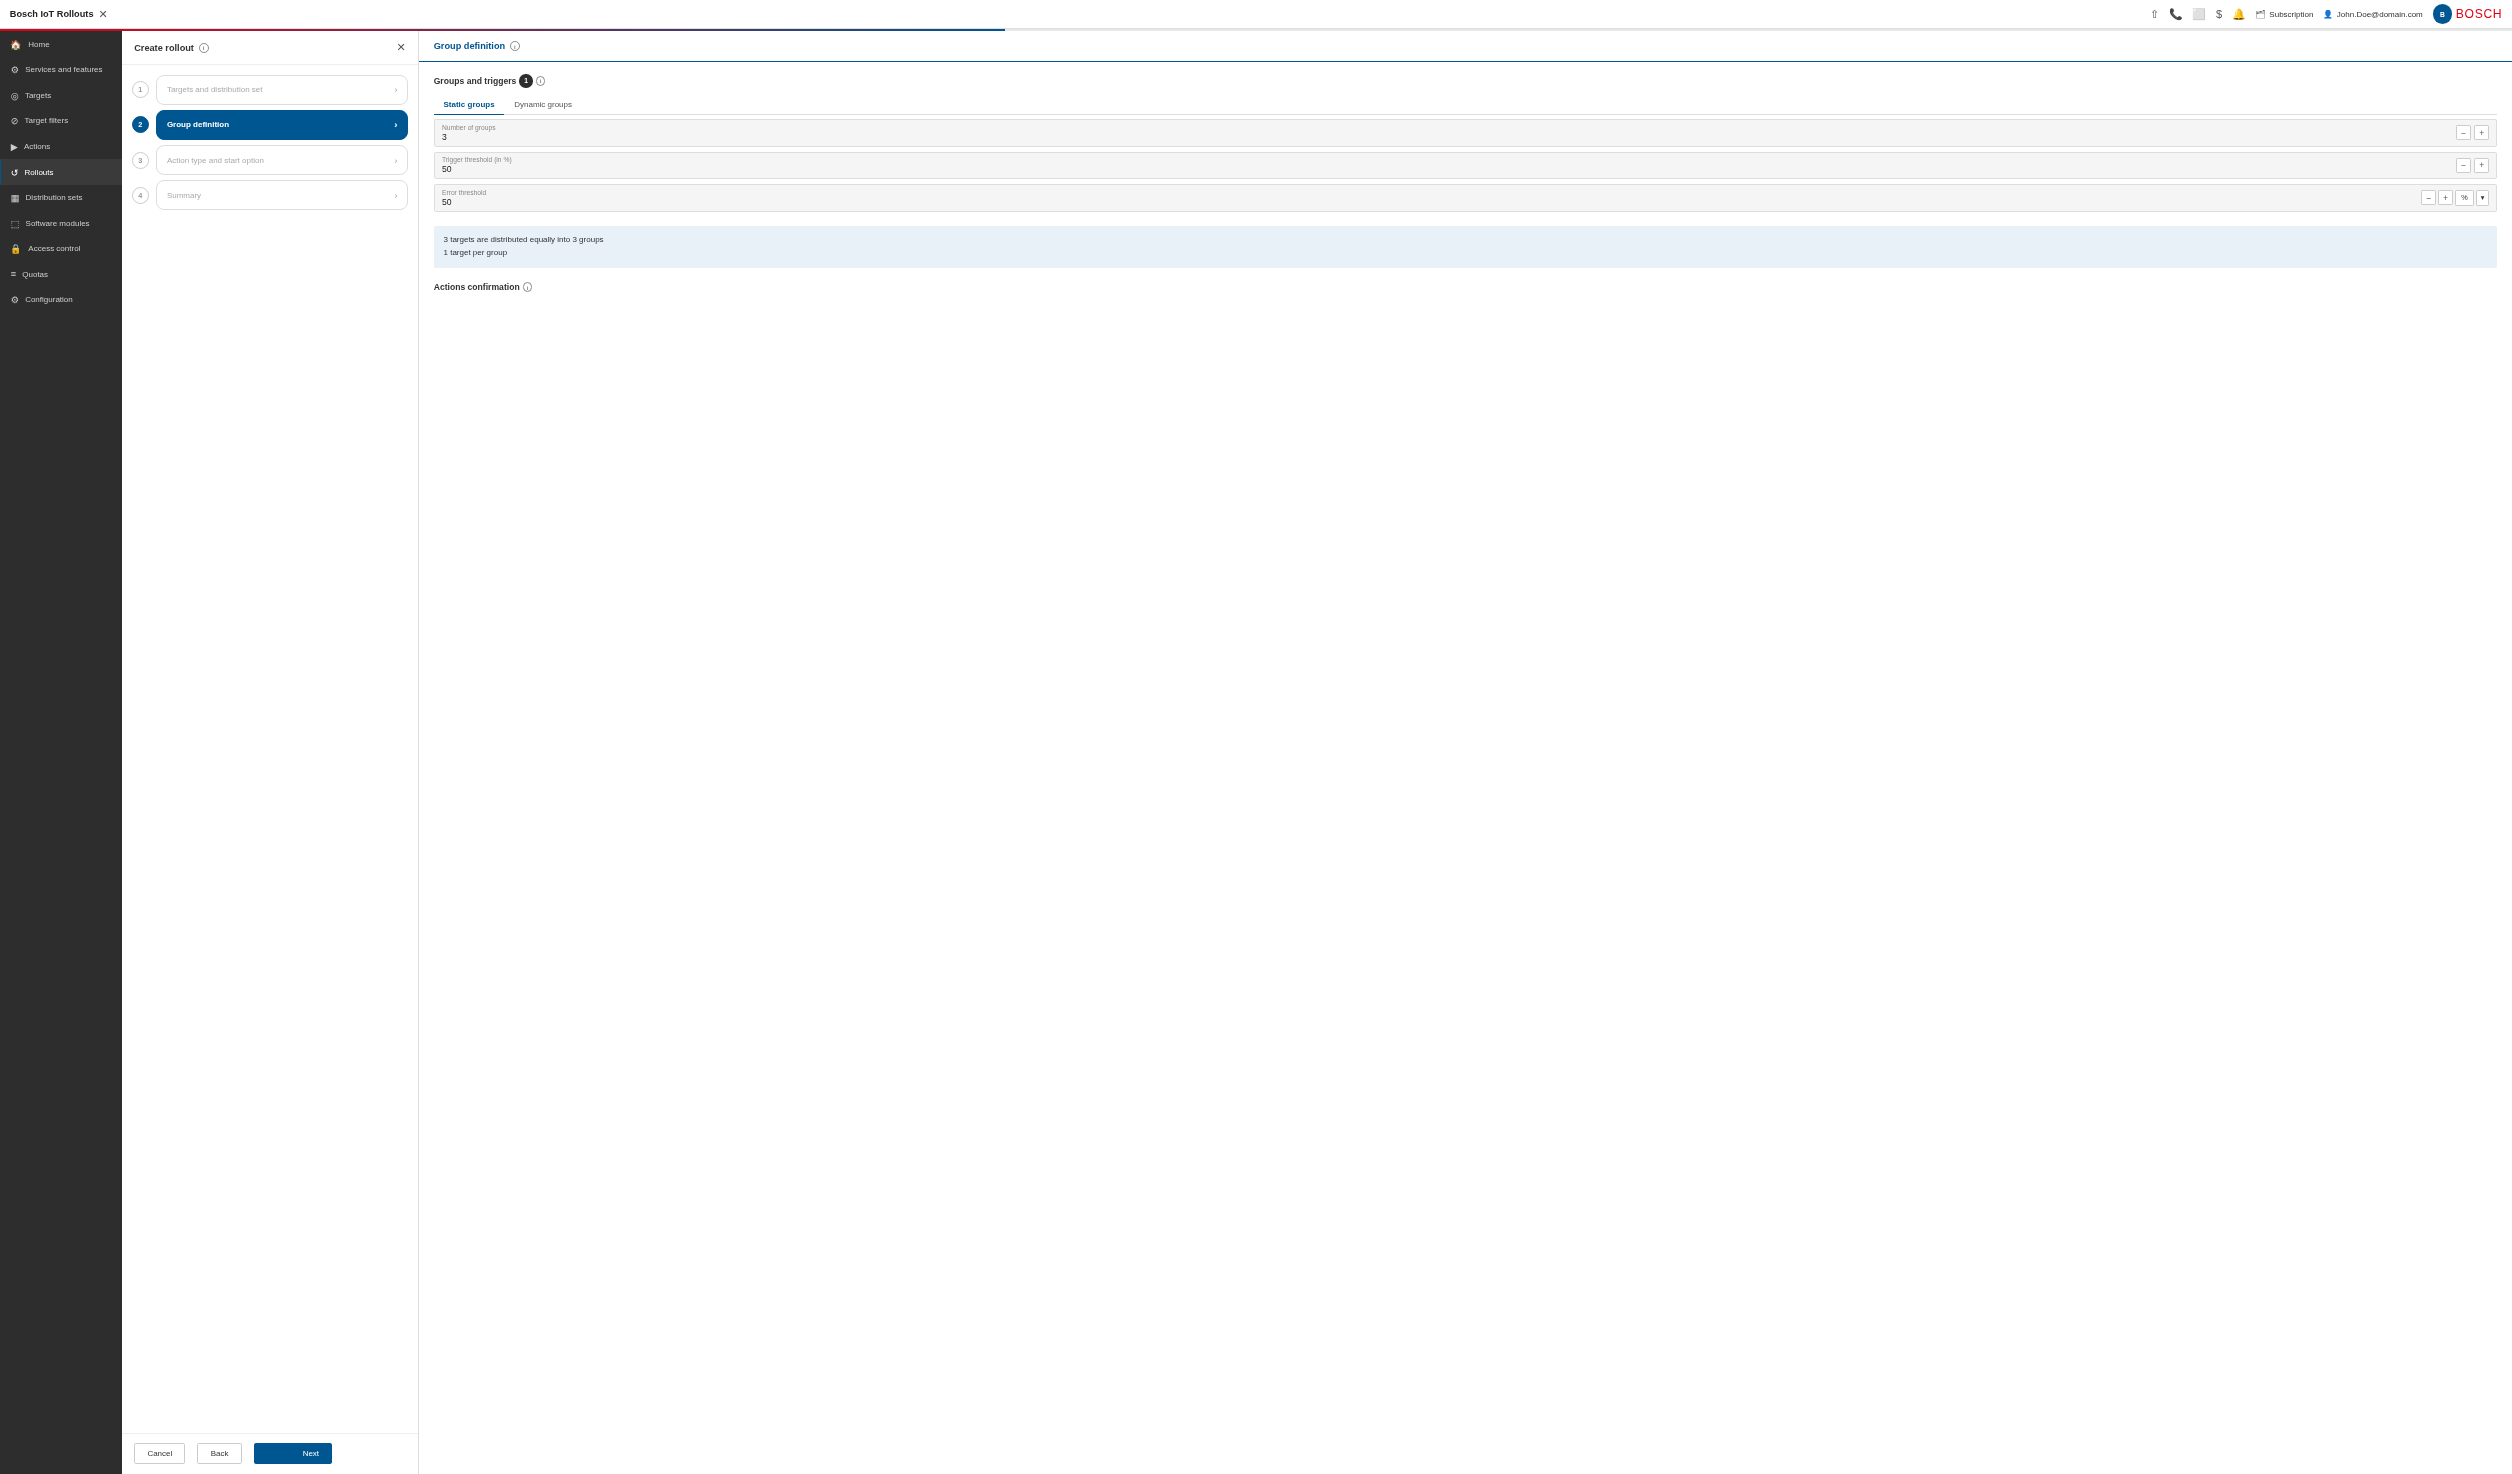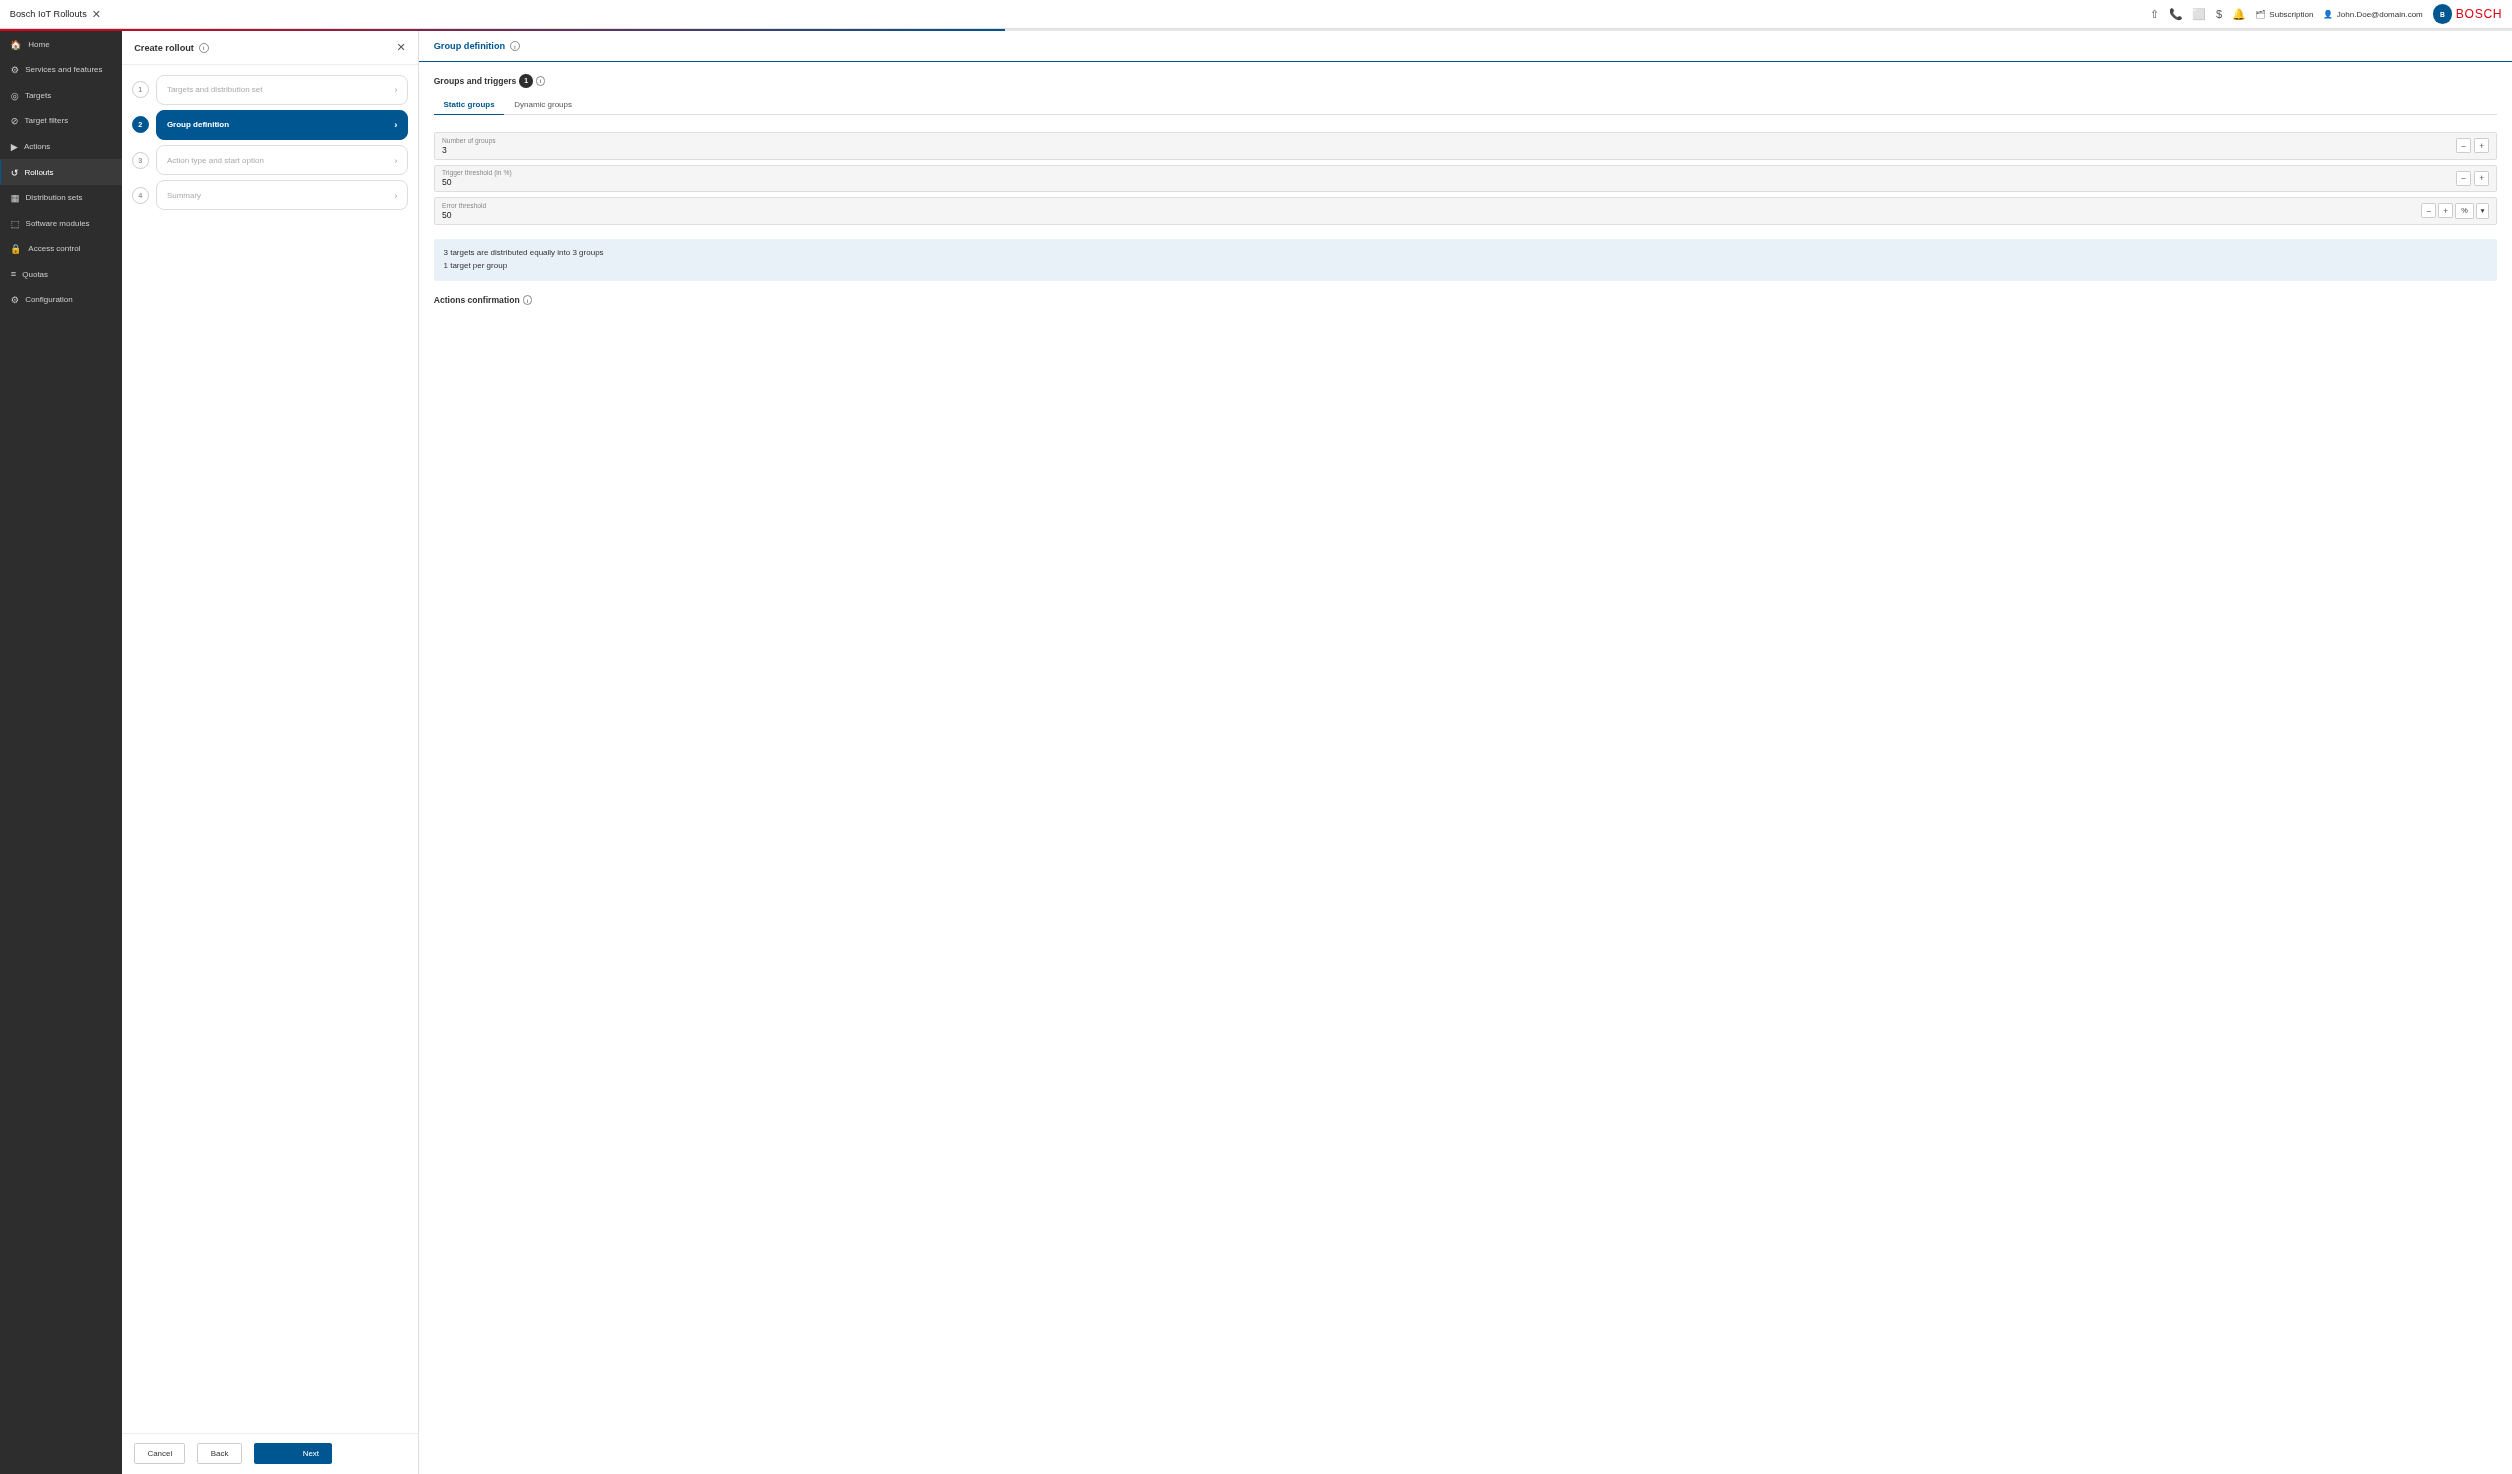--- a/index.html
+++ b/index.html
@@ -16,21 +16,21 @@
       padding: 0 9.8px;
       flex-shrink: 0;
     }
     .top-bar-left {
       display: flex;
       align-items: center;
       gap: 4.9px;
     }
     .app-title {
       font-size: 9.2px;
-      font-weight: 400;
+      font-weight: 700;
       color: #222;
     }
     .top-bar-close {
       font-size: 11px;
       cursor: pointer;
       color: #555;
       background: none;
       border: none;
     }
     .top-bar-right {
@@ -261,21 +261,21 @@
       font-weight: 600;
       margin-bottom: 7.3px;
       display: flex;
       align-items: center;
       gap: 3px;
     }
     .tabs {
       display: flex;
       gap: 0;
       border-bottom: 0.6px solid #ddd;
-      margin-bottom: 17px;
+      margin-bottom: 4px;
     }
     .tab {
       padding: 4.9px 9.8px;
       font-size: 8px;
       cursor: pointer;
       color: #555;
       border-bottom: 1.2px solid transparent;
       margin-bottom: -0.6px;
     }
     .tab.active {

